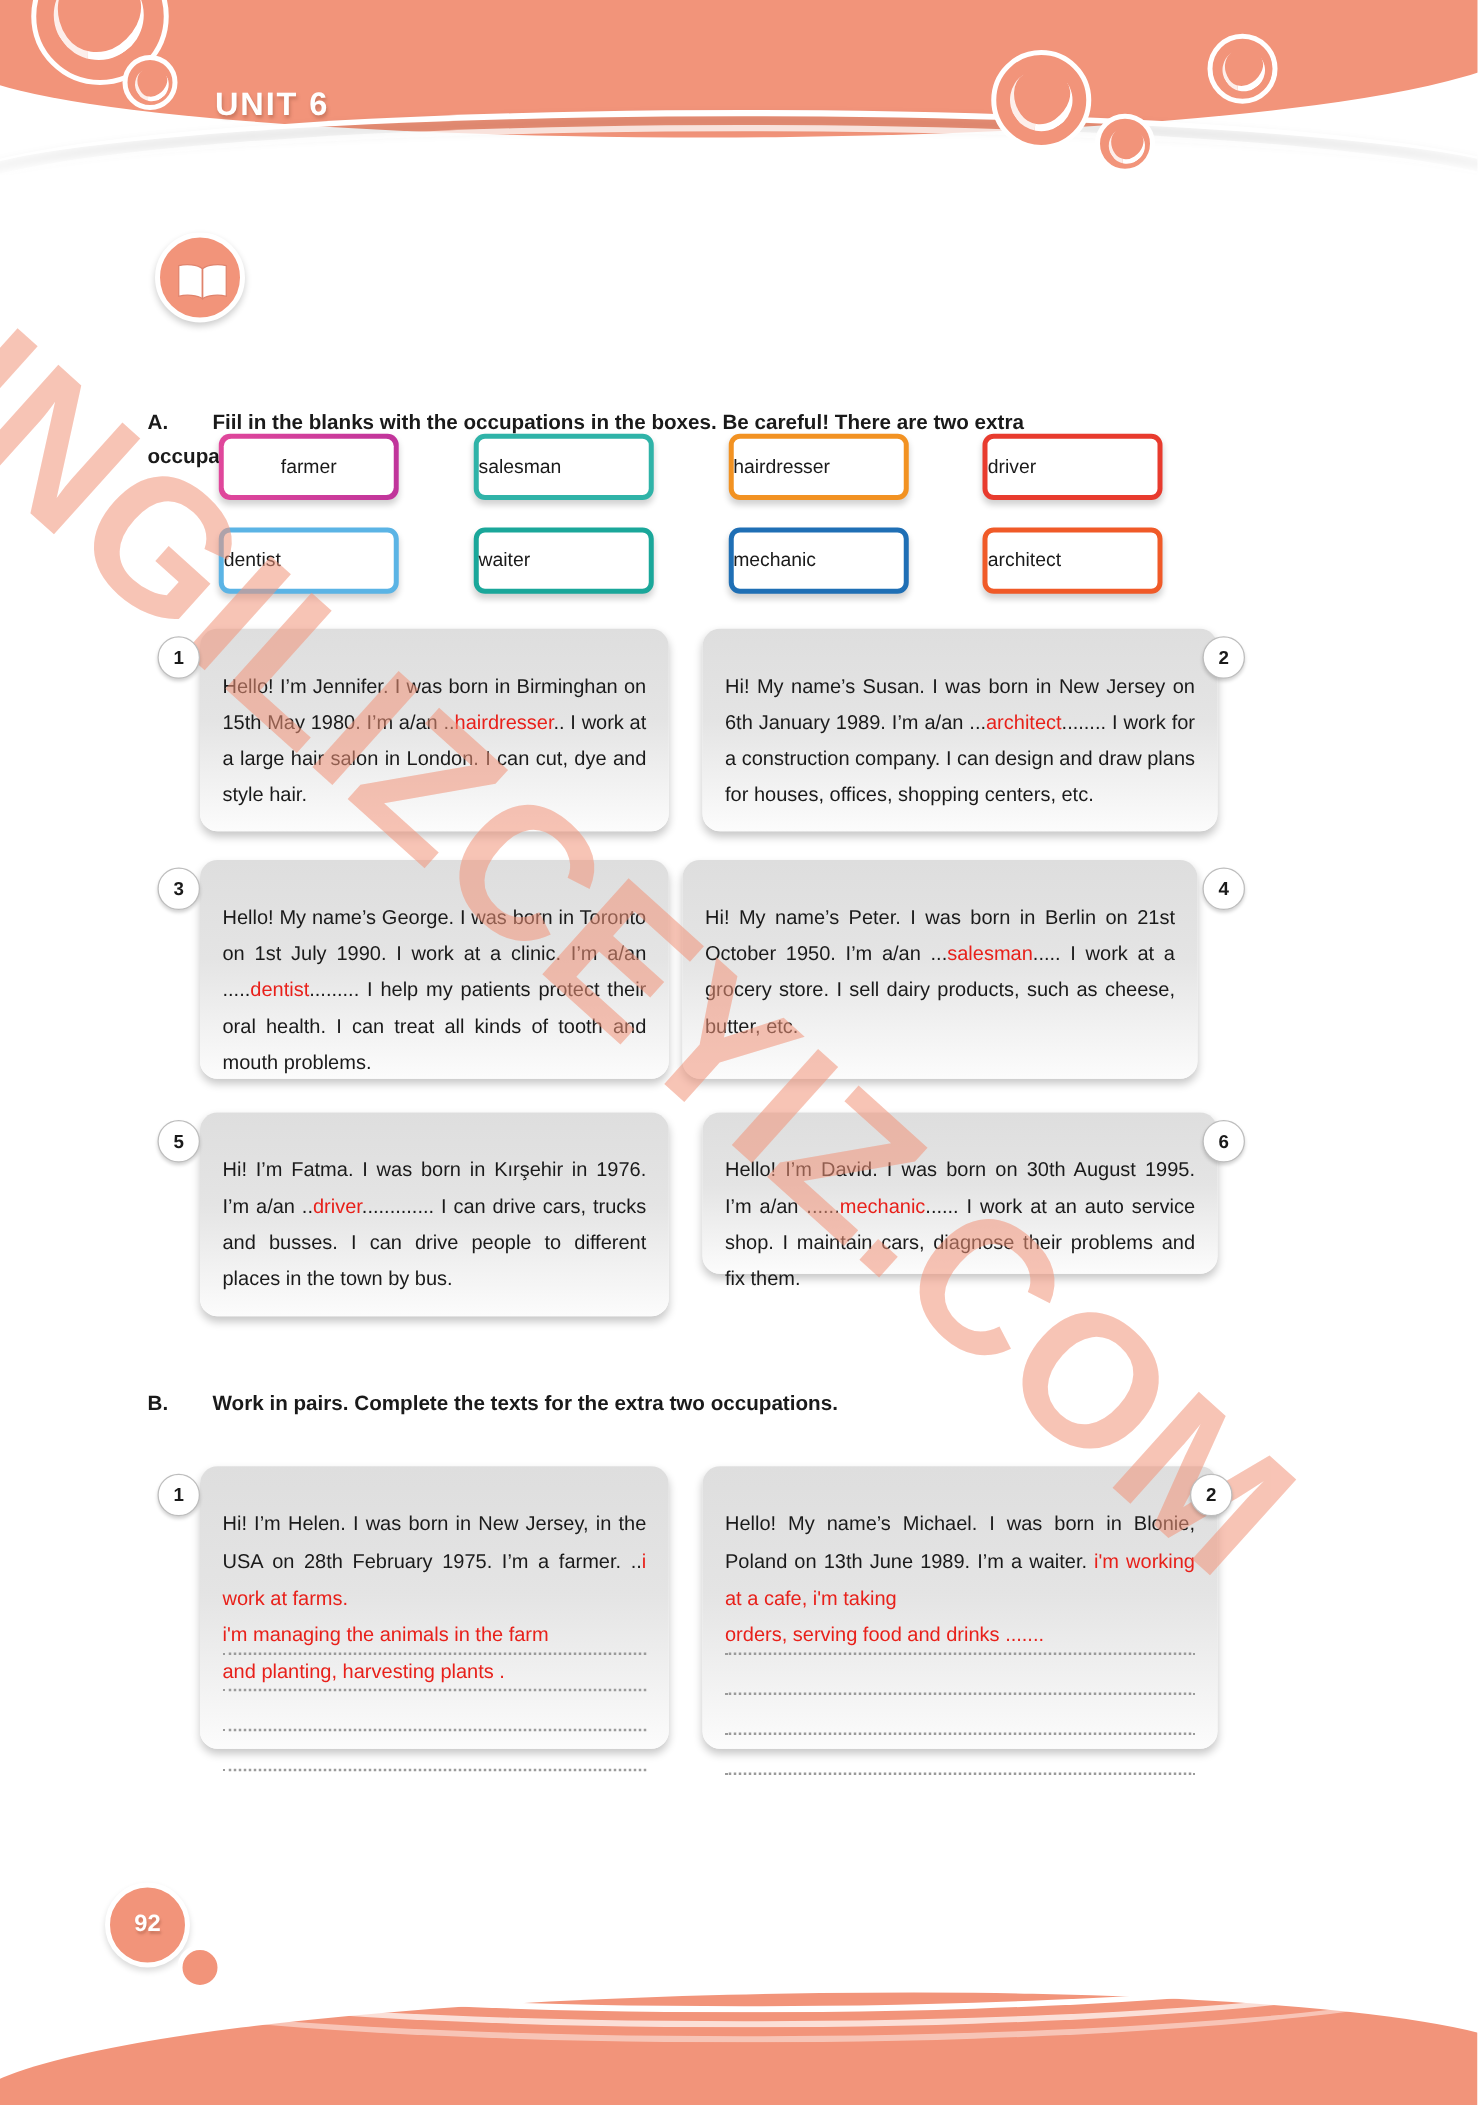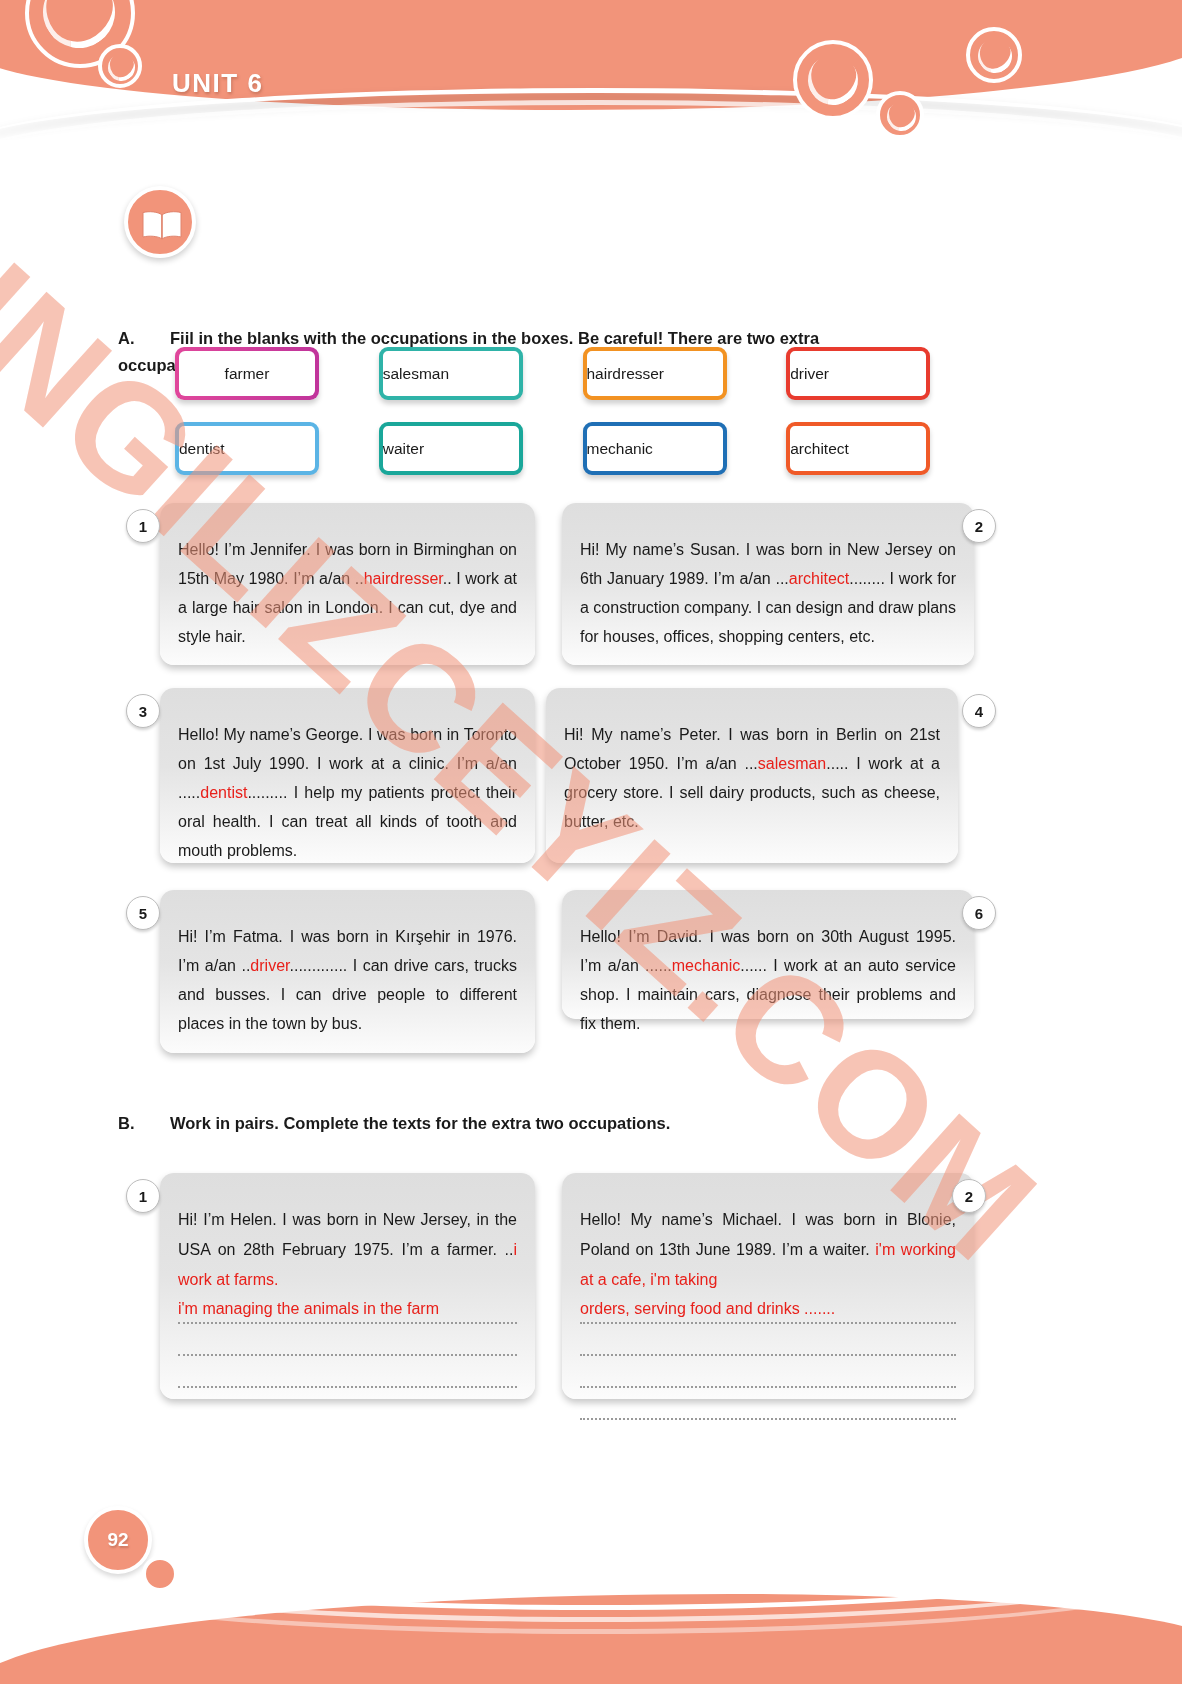--- a/index.html
+++ b/index.html
@@ -306,20 +306,21 @@
 </div>
 
 <div class="instr" id="instr-b">
   <span class="ltr">B.</span><span>Work in pairs. Complete the texts for the extra two occupations.</span>
 </div>
 
 <div class="num-badge" style="left:126px; top:1179px;">1</div>
 <div class="card bcard" id="bcard1" style="left:160px; top:1173px; width:375px; height:226px;">
   <p><span>Hi! I’m Helen. I was born in New Jersey, in the USA on 28th February 1975. I’m a farmer. ..</span><span class="hand">i work at farms.</span></p>
   <span class="handline">i'm managing the animals in the farm</span>
+  <span class="handline">and planting, harvesting plants .</span>
   <span class="dotline"></span>
   <span class="dotline"></span>
 </div>
 
 <div class="num-badge" style="left:952px; top:1179px;">2</div>
 <div class="card bcard" id="bcard2" style="left:562px; top:1173px; width:412px; height:226px;">
   <p><span>Hello! My name’s Michael. I was born in Blonie, Poland on 13th June 1989. I’m a waiter. </span><span class="hand">i'm working at a cafe, i'm taking</span></p>
   <span class="handline">orders, serving food and drinks .......</span>
   <span class="dotline"></span>
   <span class="dotline"></span>

